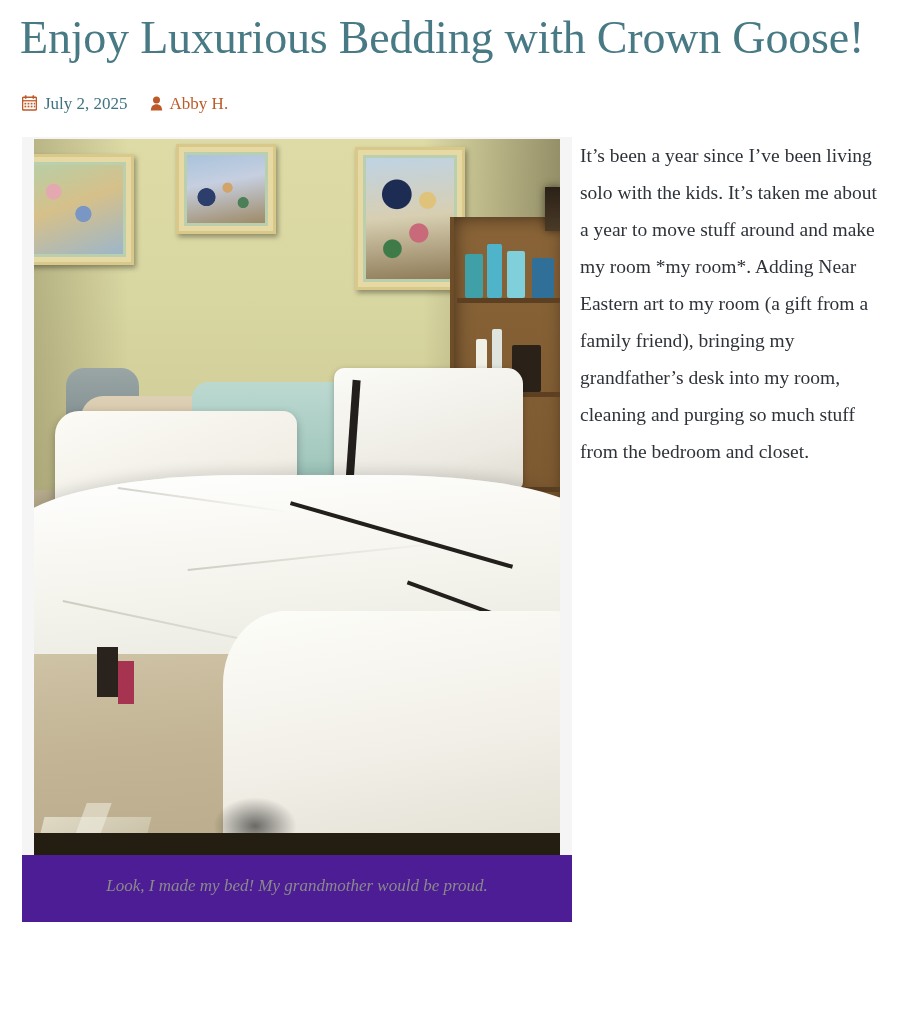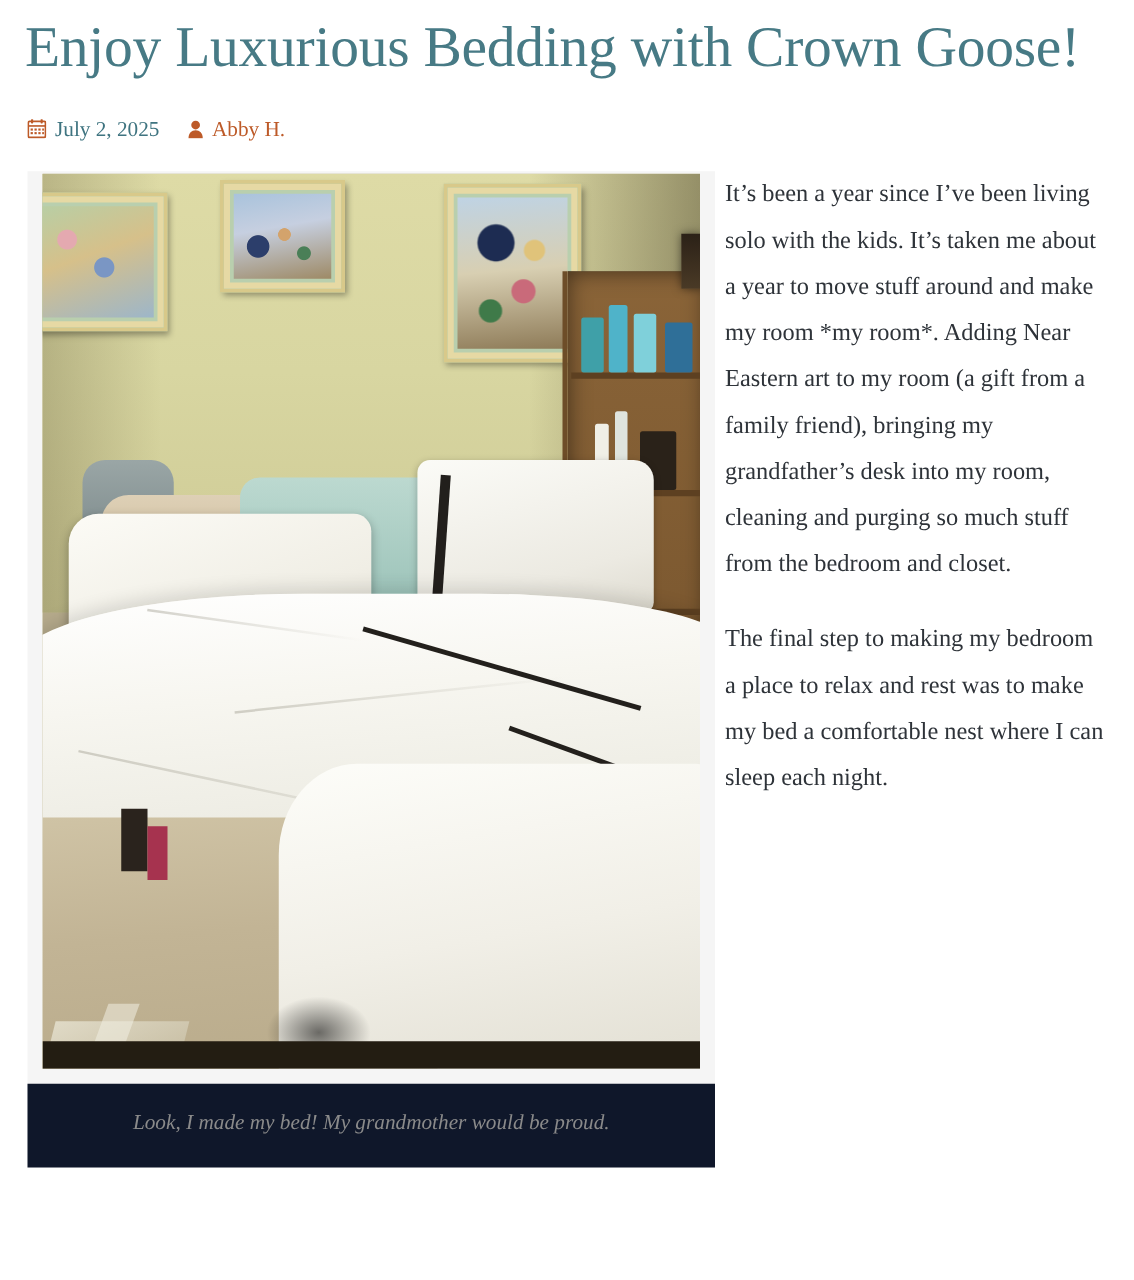--- a/index.html
+++ b/index.html
@@ -297,23 +297,22 @@
     background: #231d12;
   }
 
   figcaption.fig-caption {
     text-align: center;
     font-style: italic;
     font-size: 17px;
     line-height: 1.4;
     color: #8a8a8a;
     padding: 19px 10px 24px 10px;
-    background: #0f172a;
+    background: #4c1d95;
     font-family: "Liberation Serif", "DejaVu Serif", serif;
-    margin-top: 12px;
   }
 
   
   .text-col {
     flex: 1 1 auto;
     padding-right: 22px;
     padding-top: 0;
   }
   .text-col p {
     margin: 0 0 23px 0;
@@ -443,17 +442,16 @@
           </div>
         </div>
         <figcaption class="fig-caption">Look, I made my bed! My grandmother would be proud.</figcaption>
       </figure>
     </div>
 
     <div class="text-col">
 
       <p>It’s been a year since I’ve been living solo with the kids. It’s taken me about a year to move stuff around and make my room *my room*. Adding Near Eastern art to my room (a gift from a family friend), bringing my grandfather’s desk into my room, cleaning and purging so much stuff from the bedroom and closet.</p>
 
-      <p>The final step to making my bedroom a place to relax and rest was to make my bed a comfortable nest where I can sleep each night.</p>
     </div>
 
   </div>
 </div>
 
 </body></html>

